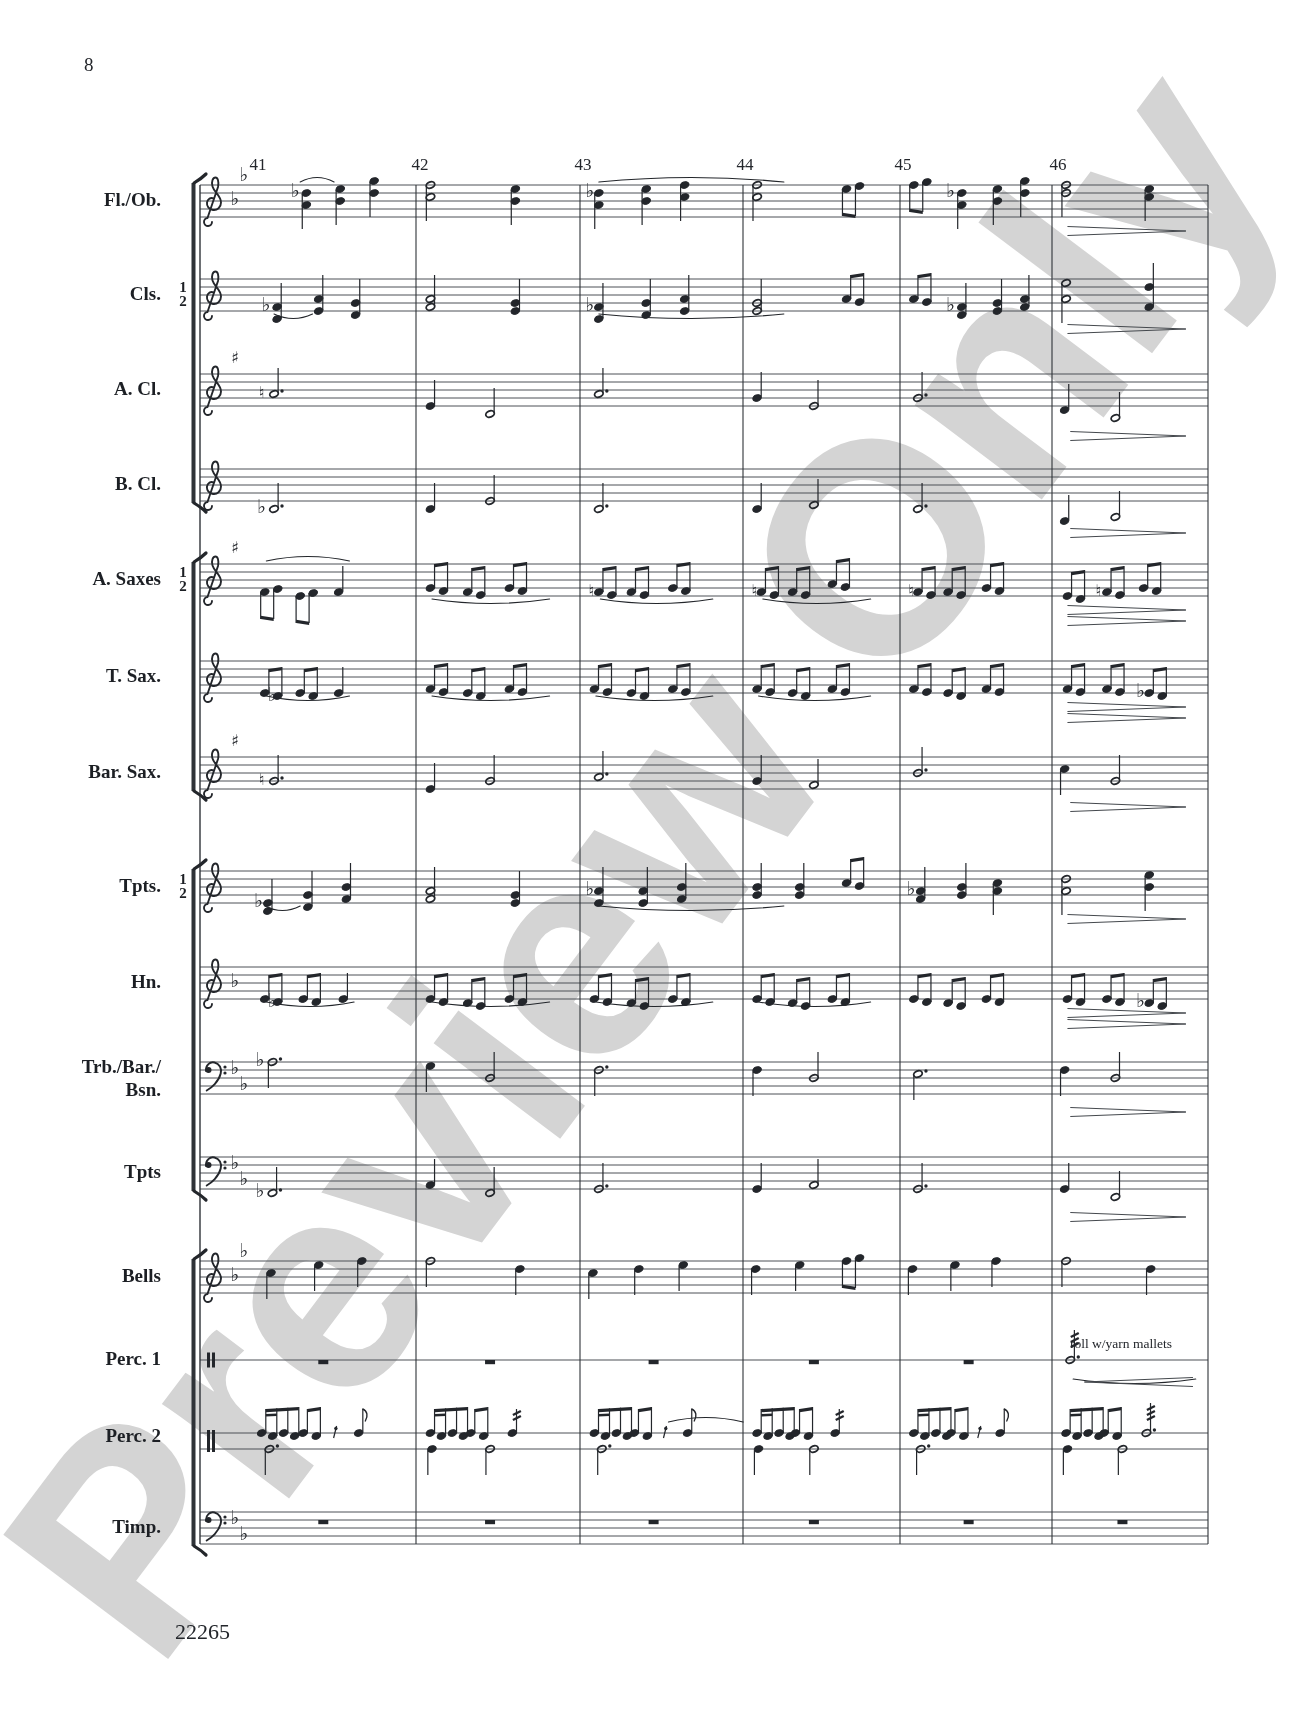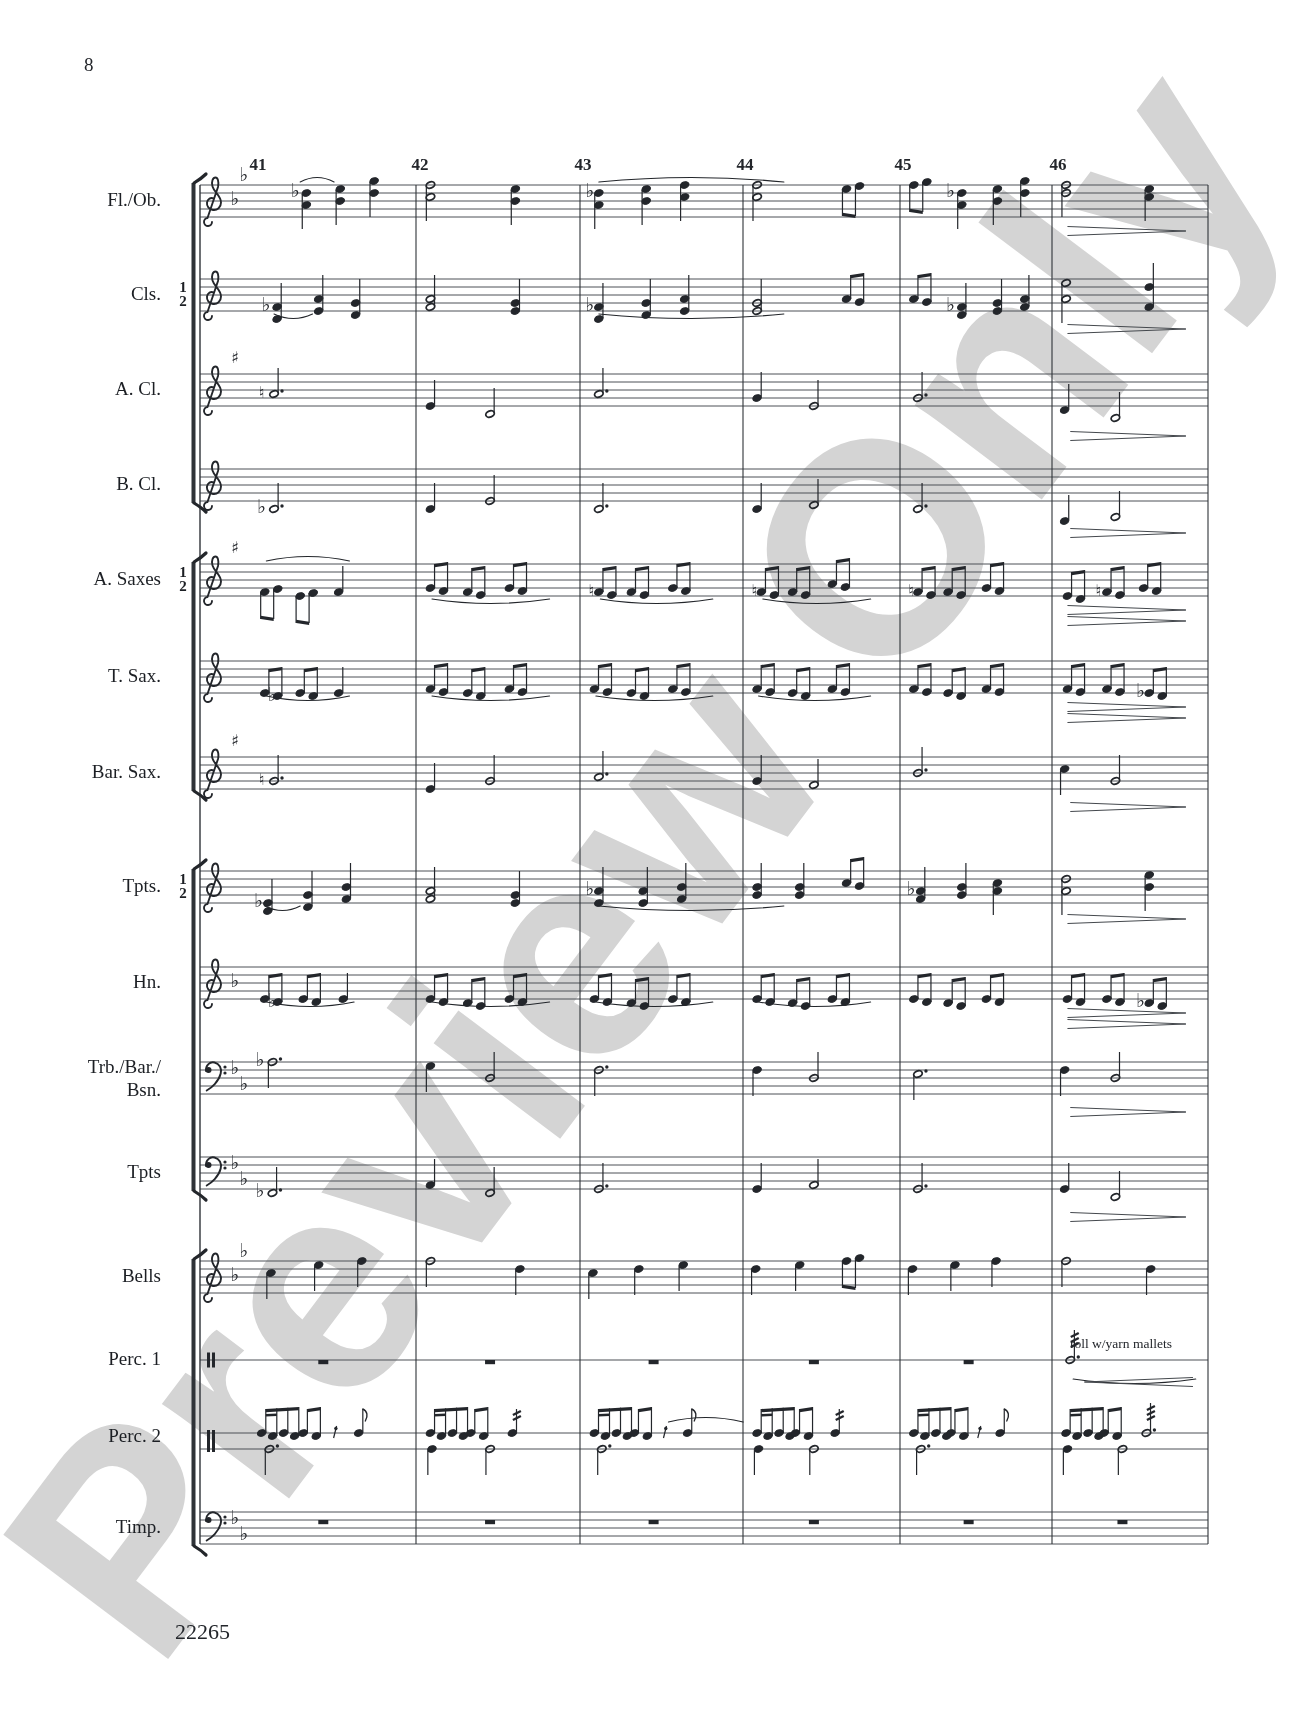--- a/index.html
+++ b/index.html
@@ -4,23 +4,23 @@
 <style>
   html,body{margin:0;padding:0;background:#fff;}
   .page{position:relative;width:1296px;height:1728px;background:#ffffff;overflow:hidden;
         font-family:"Liberation Serif",serif;}
   .watermark{position:absolute;left:640px;top:860px;
              transform:translate(-50%,-50%) rotate(-53deg);
              font-family:"Liberation Sans",sans-serif;font-weight:bold;font-size:300px;
              white-space:nowrap;z-index:0;user-select:none;}
   .pageno{position:absolute;left:84px;top:54px;font-size:19px;color:#23262b;z-index:2;}
   .plate{position:absolute;left:175px;top:1619px;font-size:22px;color:#23262b;z-index:2;}
-  .mnum{position:absolute;top:155px;transform:translateX(-50%);font-size:17px;color:#23262b;z-index:2;font-weight:bold;}
+  .mnum{position:absolute;top:155px;transform:translateX(-50%);font-size:17px;color:#23262b;z-index:2;}
   .ilabel{position:absolute;left:55px;width:106px;text-align:right;
-          font-weight:normal;font-size:19px;line-height:23px;color:#1c1f24;
+          font-weight:bold;font-size:19px;line-height:23px;color:#1c1f24;
           white-space:pre-line;z-index:2;}
   .sub{position:absolute;left:176px;width:14px;text-align:center;font-weight:bold;
        font-size:15px;line-height:13.5px;color:#1c1f24;white-space:pre-line;z-index:2;}
   .roll{position:absolute;left:1058px;top:1336px;font-size:13.5px;color:#23262b;z-index:2;margin-left:12px;}
   #score-svg{position:absolute;left:0;top:0;z-index:1;}
 </style>
 </head>
 <body>
 
 <div class="page">

